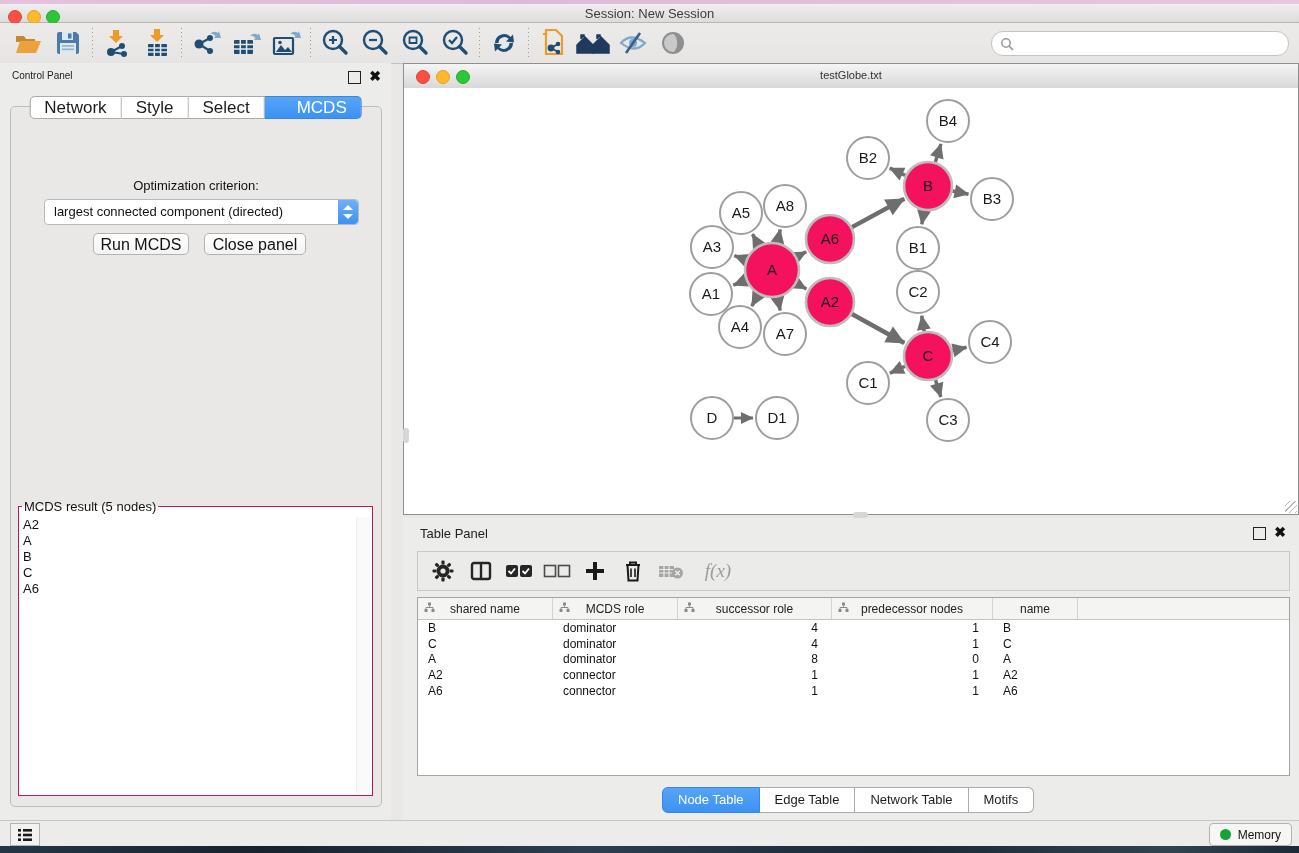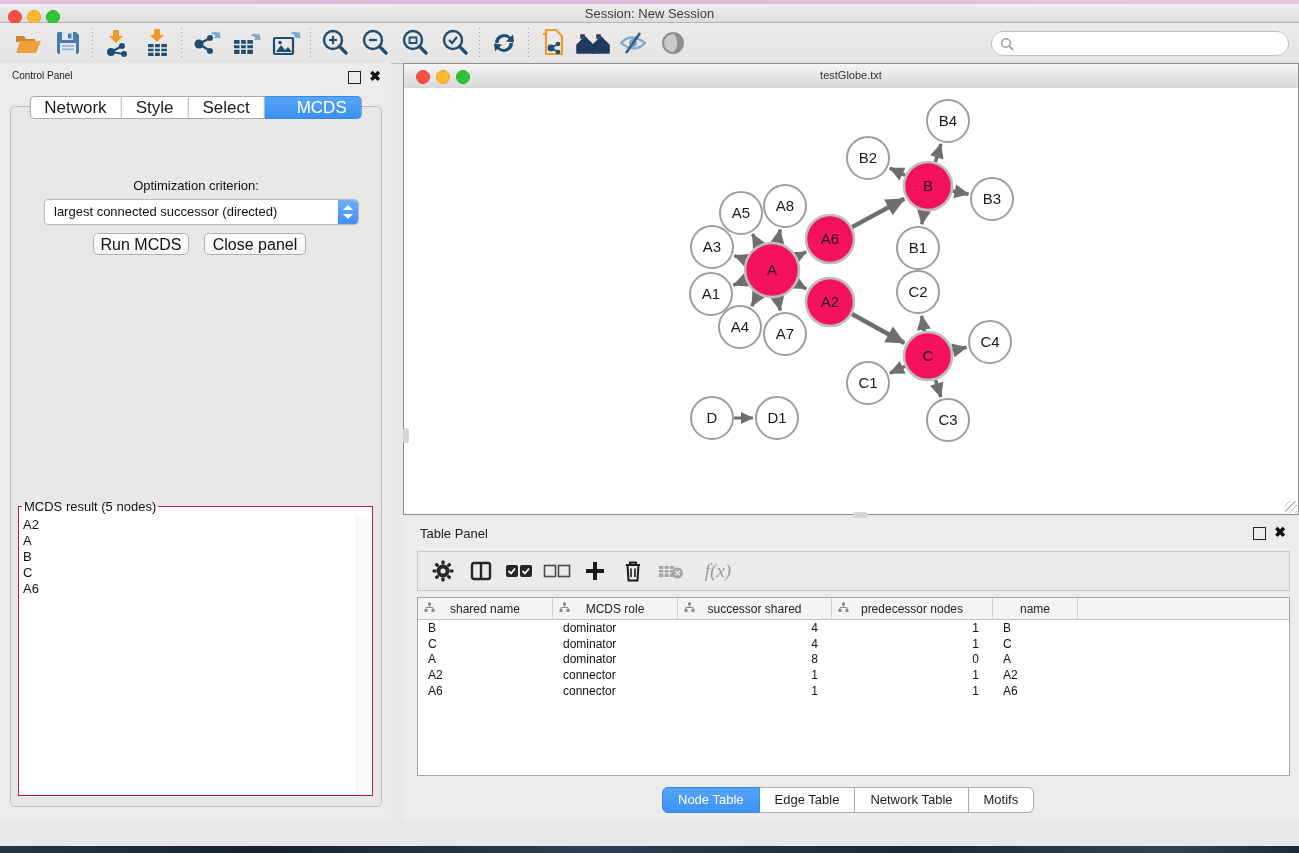--- a/index.html
+++ b/index.html
@@ -271,21 +271,21 @@
 
   <div class="control-panel">
     <div class="cp-head">
       <span class="cp-title">Control Panel</span>
       <span class="float-ic"></span>
       <span class="close-ic">✖</span>
     </div>
     <div class="cp-body">
       <div class="opt-label">Optimization criterion:</div>
       <div class="dropdown">
-        <span class="val">largest connected successor (directed)</span>
+        <span class="val">largest connected component (directed)</span>
         <span class="step">
             <span class="up"></span>
             <span class="dn"></span>
           </span>
       </div>
       <button class="cp-btn btn-run">Run MCDS</button>
       <button class="cp-btn btn-close">Close panel</button>
       <div class="result-box">
         <fieldset>
           <legend>MCDS result (5 nodes)</legend>
@@ -487,21 +487,21 @@
           </div>
           <div class="th" style="width: 154px; flex: 0 0 154px;">
             <svg class="hicon" width="11" height="11" viewBox="0 0 11 11">
               <g fill="#8a8a8a">
                 <rect x="4" y="0.5" width="3" height="3"></rect>
                 <rect x="0.5" y="7" width="3" height="3"></rect>
                 <rect x="7.5" y="7" width="3" height="3"></rect>
               </g>
               <path d="M5.5 3.5 v2 M2 7 v-1.5 h7 V7" fill="none" stroke="#8a8a8a" stroke-width="1"></path>
             </svg>
-            <span>successor shared</span>
+            <span>successor role</span>
           </div>
           <div class="th" style="width: 161px; flex: 0 0 161px;">
             <svg class="hicon" width="11" height="11" viewBox="0 0 11 11">
               <g fill="#8a8a8a">
                 <rect x="4" y="0.5" width="3" height="3"></rect>
                 <rect x="0.5" y="7" width="3" height="3"></rect>
                 <rect x="7.5" y="7" width="3" height="3"></rect>
               </g>
               <path d="M5.5 3.5 v2 M2 7 v-1.5 h7 V7" fill="none" stroke="#8a8a8a" stroke-width="1"></path>
             </svg>
@@ -551,14 +551,32 @@
     </div>
 
     <div class="tp-tabs">
       <div class="tab active">Node Table</div>
       <div class="tab">Edge Table</div>
       <div class="tab">Network Table</div>
       <div class="tab">Motifs</div>
     </div>
   </div>
 
+  <div class="statusbar">
+    <div class="sb-left">
+      <svg width="16" height="14" viewBox="0 0 16 14">
+        <g fill="#1a1a1a">
+          <rect x="1" y="1" width="3" height="2.6"></rect>
+            <rect x="6" y="1" width="9" height="2.6"></rect>
+          <rect x="1" y="5.7" width="3" height="2.6"></rect>
+            <rect x="6" y="5.7" width="9" height="2.6"></rect>
+          <rect x="1" y="10.4" width="3" height="2.6"></rect>
+            <rect x="6" y="10.4" width="9" height="2.6"></rect>
+        </g>
+      </svg>
+    </div>
+    <div class="memory-btn">
+      <span class="dot"></span>
+      <span class="lbl">Memory</span>
+    </div>
+  </div>
   <div class="desktop-strip"></div>
 </div>
 
 </body></html>

